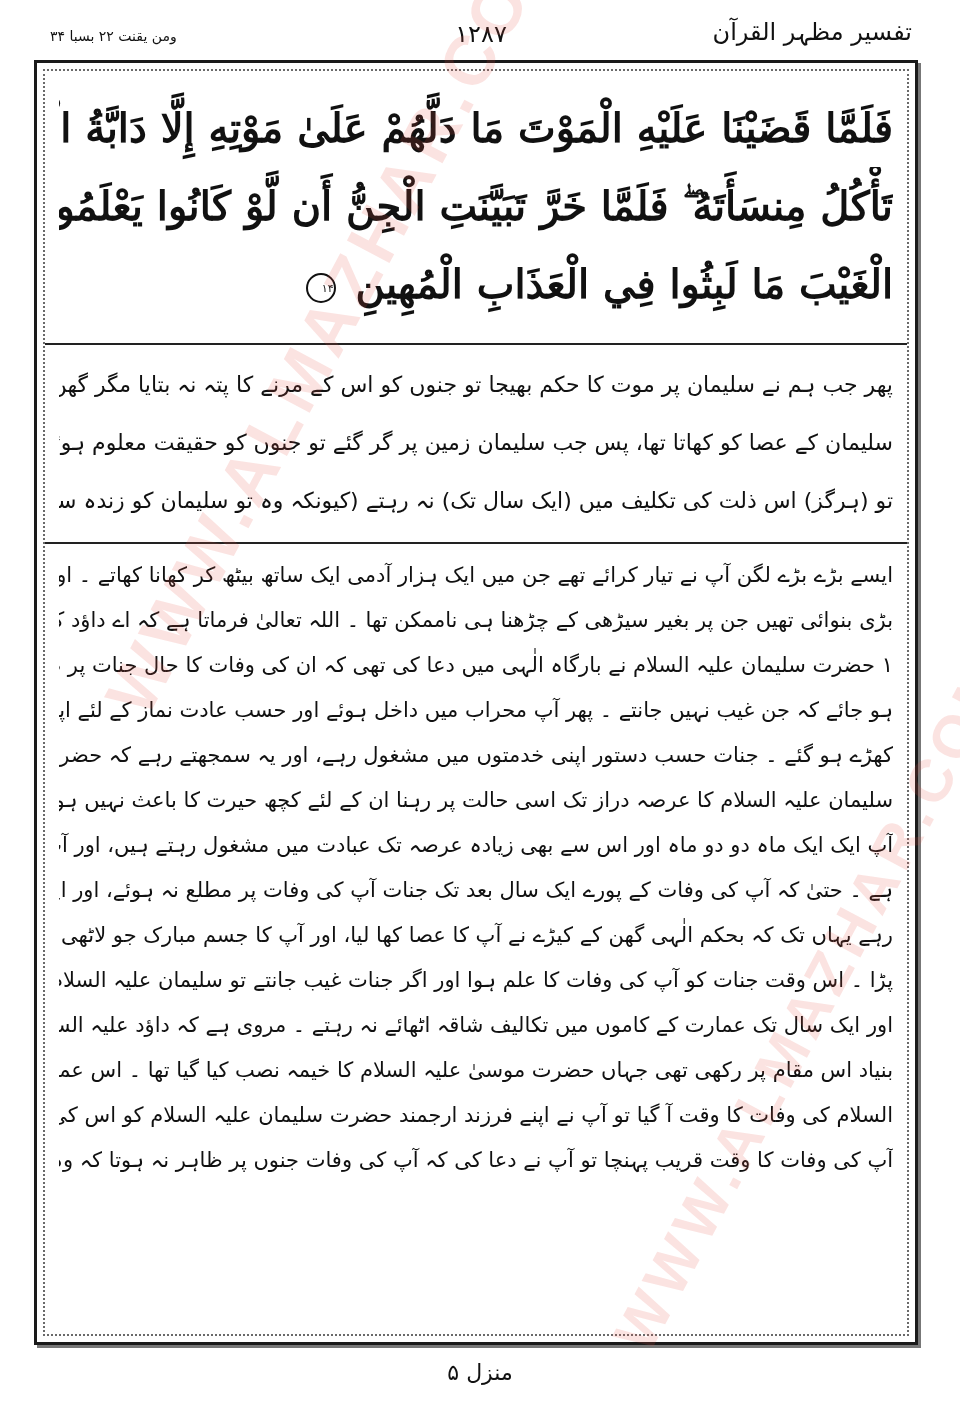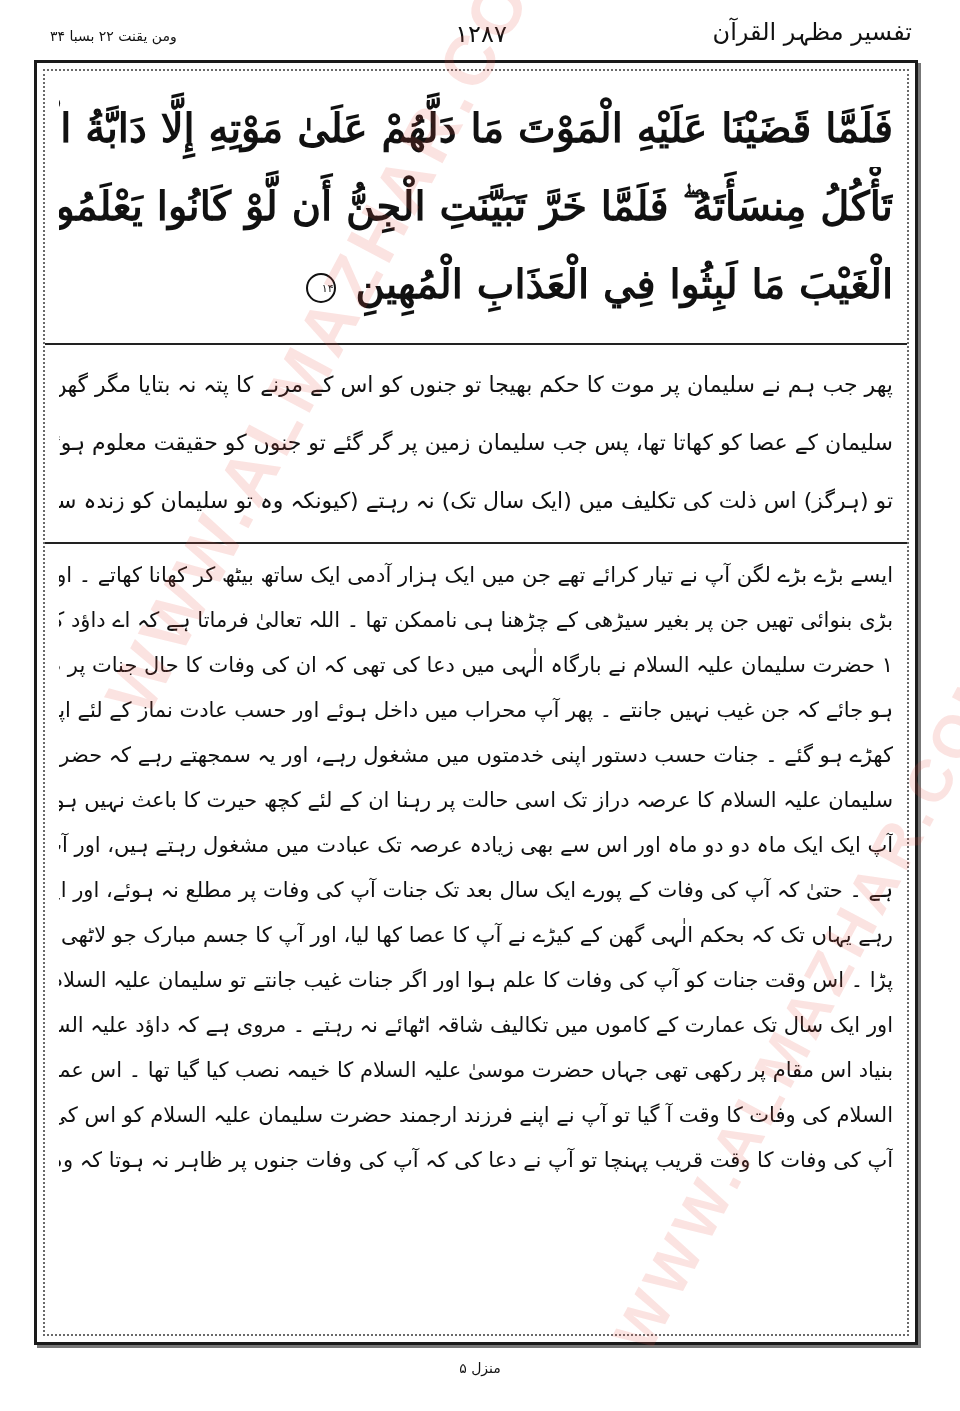--- a/index.html
+++ b/index.html
@@ -135,21 +135,21 @@
     .trans-line {
       line-height: 58px;
       font-size: 22px;
     }
     .footer {
       position: absolute;
       top: 1360px;
       left: 0;
       right: 0;
       text-align: center;
-      font-size: 14px;
+      font-size: 22px;
       direction: rtl;
     }
     .watermark {
       position: absolute;
       font-family: "Liberation Sans", sans-serif;
       font-weight: bold;
       color: rgba(230, 80, 70, 0.16);
       letter-spacing: 6px;
       pointer-events: none;
       white-space: nowrap;

